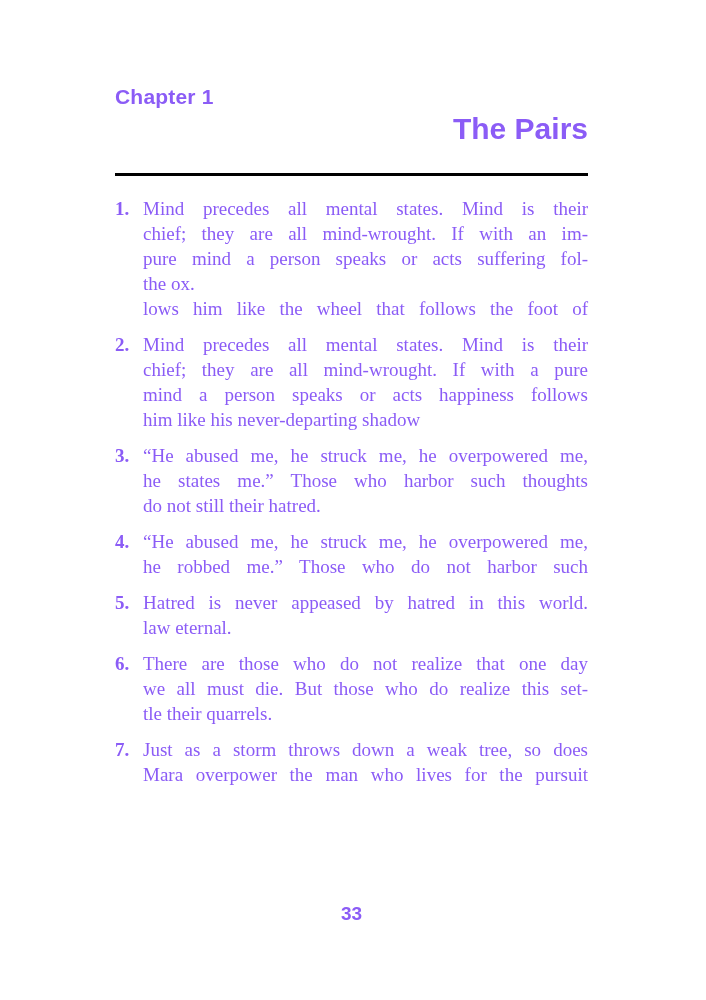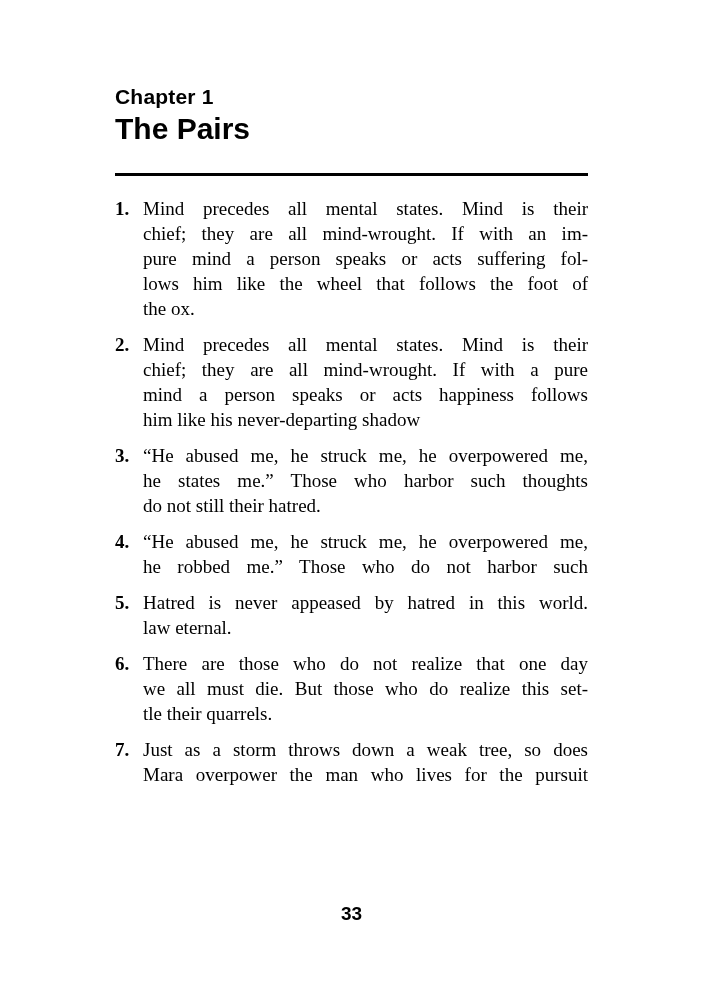--- a/index.html
+++ b/index.html
@@ -1,21 +1,21 @@
 <!DOCTYPE html>
 <html><head>
 <meta charset="utf-8">
 <style>
   html, body { margin: 0; padding: 0; background: #e8e8e8; }
   .page {
     position: relative;
     width: 706px;
     height: 1000px;
     background: #ffffff;
-    color: #000000;
+    color: #8b5cf6;
     font-family: "Liberation Serif", serif;
     overflow: hidden;
     margin: 0 auto;
   }
   .content {
     position: absolute;
     left: 115px;
     top: 84px;
     width: 473px;
   }
@@ -24,21 +24,21 @@
     font-weight: bold;
     font-size: 21px;
     line-height: 26px;
     letter-spacing: 0.2px;
   }
   .title {
     font-family: "Liberation Sans", sans-serif;
     font-weight: bold;
     font-size: 30px;
     line-height: 36px;
-    text-align: left;
+    text-align: right;
     margin-top: 1px;
   }
   .rule {
     height: 3px;
     background: #000000;
     margin-top: 26px;
   }
   .verses { margin-top: 20px; }
   .verse {
     display: flex;
@@ -77,22 +77,22 @@
     <div class="chapter-label">Chapter 1</div>
     <div class="title">The Pairs</div>
     <div class="rule"></div>
     <div class="verses">
   <div class="verse">
     <div class="vnum">1.</div>
     <div class="vlines">
             <div class="line">Mind precedes all mental states. Mind is their</div>
             <div class="line">chief; they are all mind-wrought. If with an im-</div>
             <div class="line">pure mind a person speaks or acts suffering fol-</div>
+            <div class="line last">the ox.</div>
             <div class="line">lows him like the wheel that follows the foot of</div>
-            <div class="line last">the ox.</div>
           </div>
   </div>
 
   <div class="verse">
     <div class="vnum">2.</div>
     <div class="vlines">
             <div class="line">Mind precedes all mental states. Mind is their</div>
             <div class="line">chief; they are all mind-wrought. If with a pure</div>
             <div class="line">mind a person speaks or acts happiness follows</div>
             <div class="line last">him like his never-departing shadow</div>

